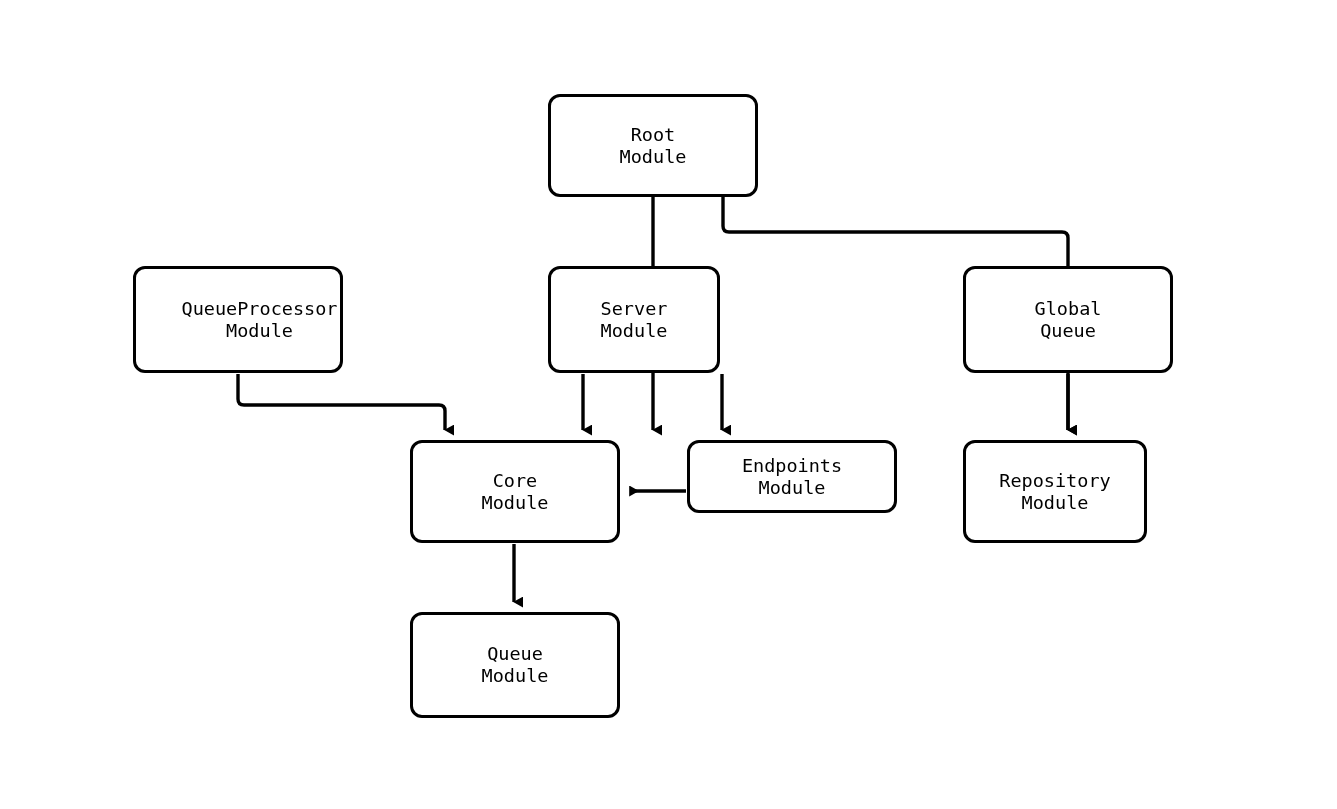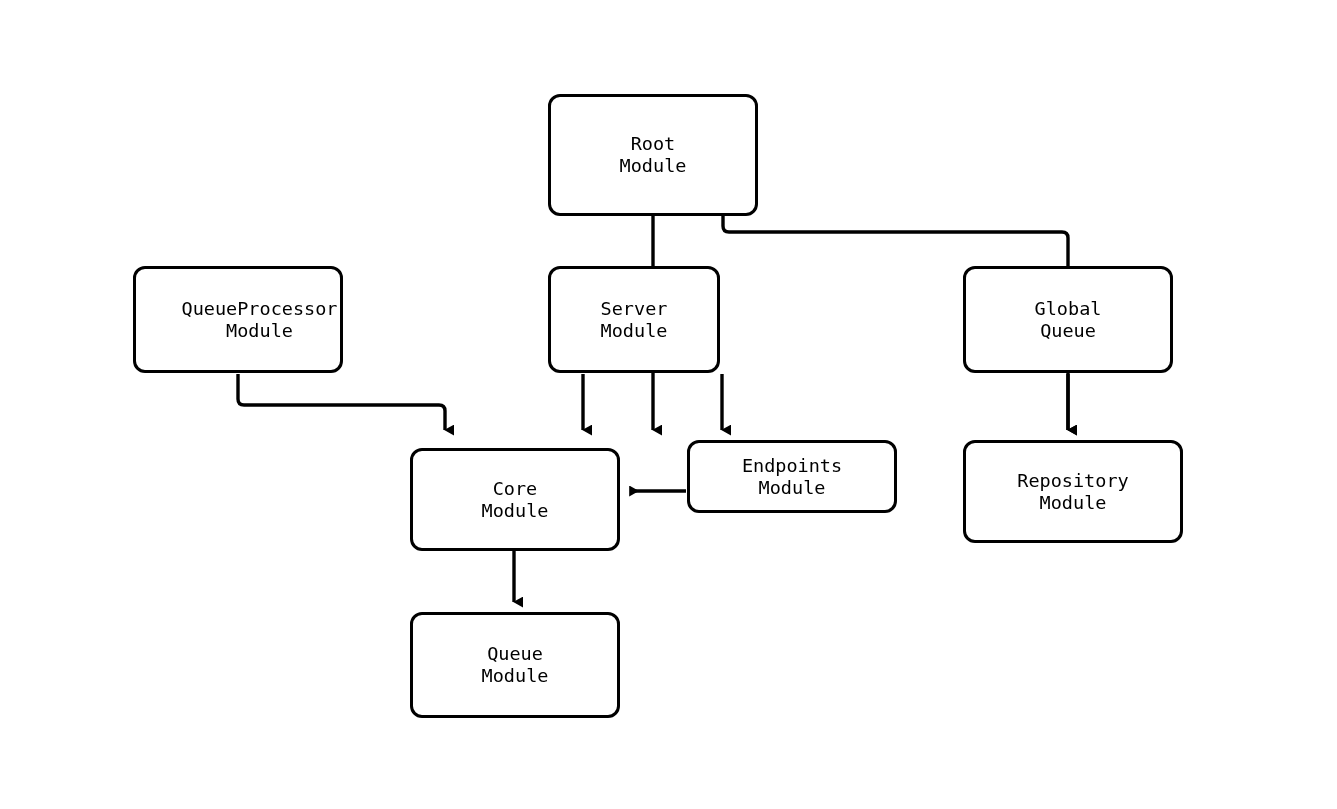--- a/index.html
+++ b/index.html
@@ -77,51 +77,51 @@
 
     <path d="M 238 374 L 238 399 Q 238 405 244 405 L 439 405 Q 445 405 445 411 L 445 430" fill="none" stroke="#000000" stroke-width="3.4" marker-end="url(#arrowhead-down)"></path>
 
     <path d="M 686 491 L 630 491" fill="none" stroke="#000000" stroke-width="3.4" marker-end="url(#arrowhead-left)"></path>
 
     <path d="M 1068 374 L 1068 430" fill="none" stroke="#000000" stroke-width="3.4" marker-end="url(#arrowhead-down)"></path>
 
     <path d="M 514 544 L 514 602" fill="none" stroke="#000000" stroke-width="3.4" marker-end="url(#arrowhead-down)"></path>
   </svg>
 
-  <div class="node" style="left:548px; top:94px; width:210px; height:122px;">
+  <div class="node" style="left:548px; top:94px; width:210px; height:103px;">
     <div class="node-label">Root
 Module</div>
   </div>
 
   <div class="node" style="left:133px; top:266px; width:210px; height:107px;padding-left:43px;">
     <div class="node-label">QueueProcessor
 Module</div>
   </div>
 
   <div class="node" style="left:548px; top:266px; width:172px; height:107px;">
     <div class="node-label">Server
 Module</div>
   </div>
 
   <div class="node" style="left:963px; top:266px; width:210px; height:107px;">
     <div class="node-label">Global
 Queue</div>
   </div>
 
-  <div class="node" style="left:410px; top:440px; width:210px; height:103px;margin-top:8px;">
+  <div class="node" style="left:410px; top:440px; width:210px; height:103px;">
     <div class="node-label">Core
 Module</div>
   </div>
 
   <div class="node" style="left:687px; top:440px; width:210px; height:73px;">
     <div class="node-label">Endpoints
 Module</div>
   </div>
 
-  <div class="node" style="left:963px; top:440px; width:220px; height:103px;">
+  <div class="node" style="left:963px; top:440px; width:184px; height:103px;">
     <div class="node-label">Repository
 Module</div>
   </div>
 
   <div class="node" style="left:410px; top:612px; width:210px; height:106px;">
     <div class="node-label">Queue
 Module</div>
   </div>
 
 </div>

